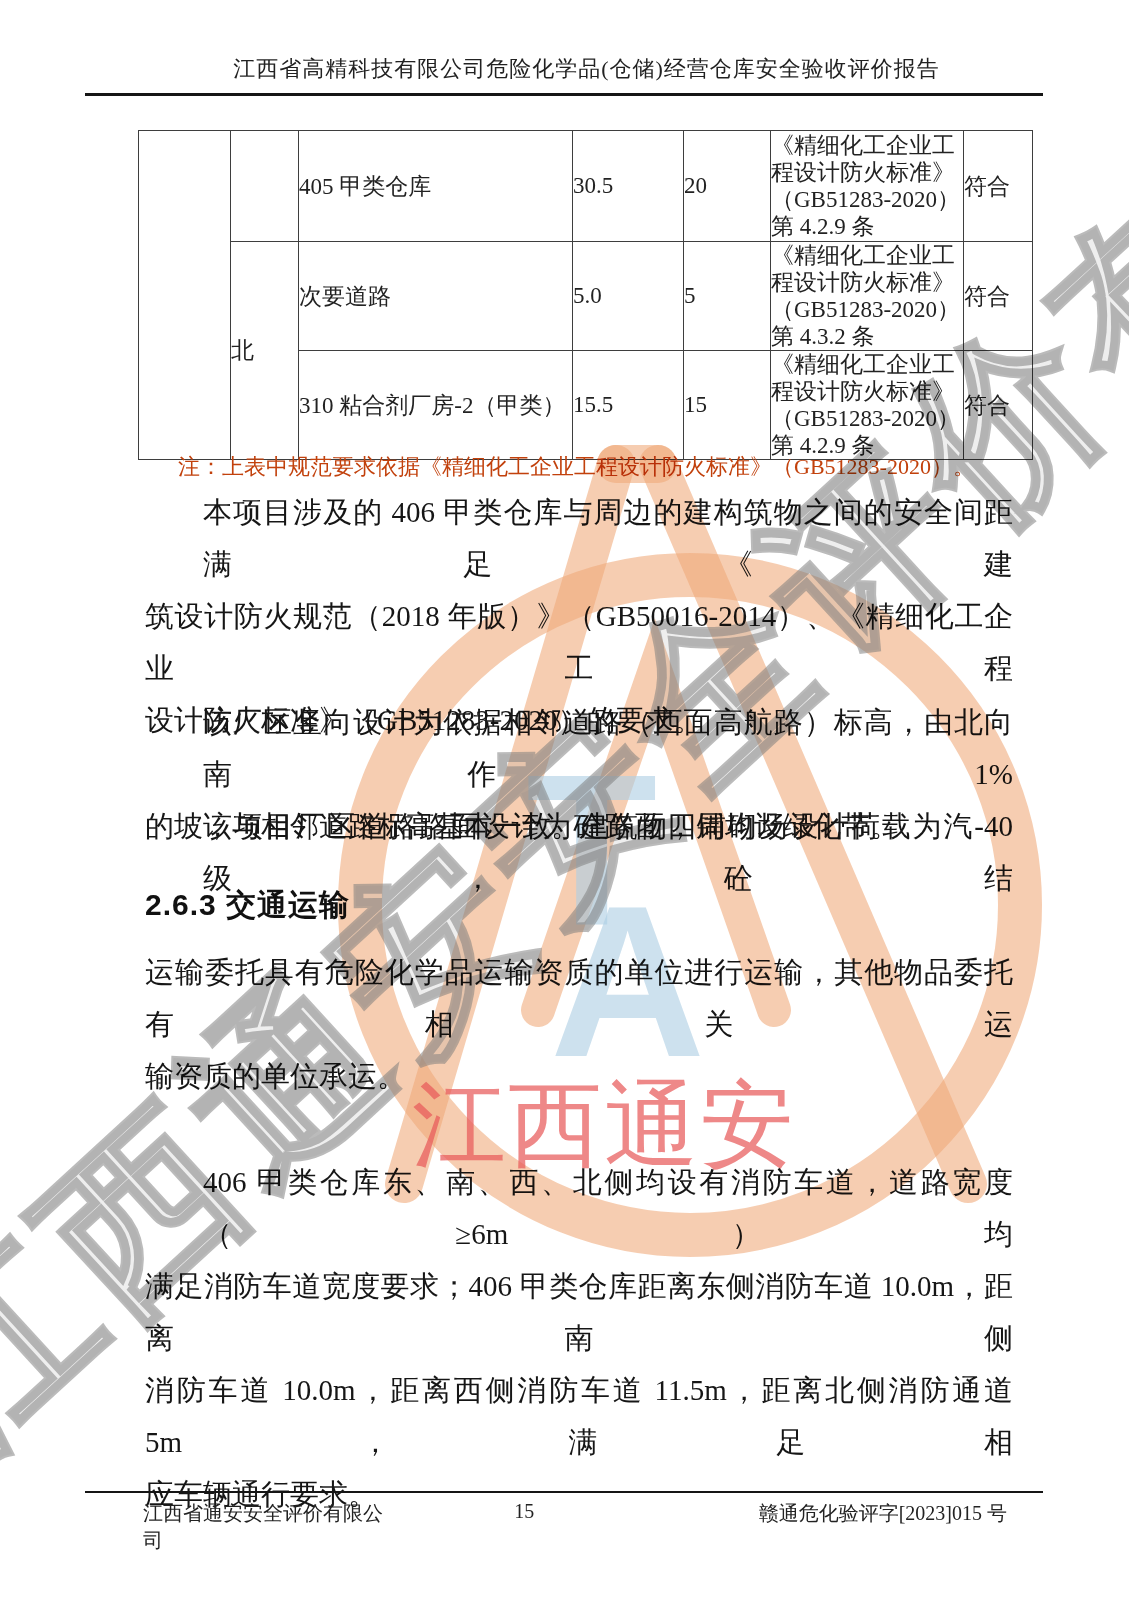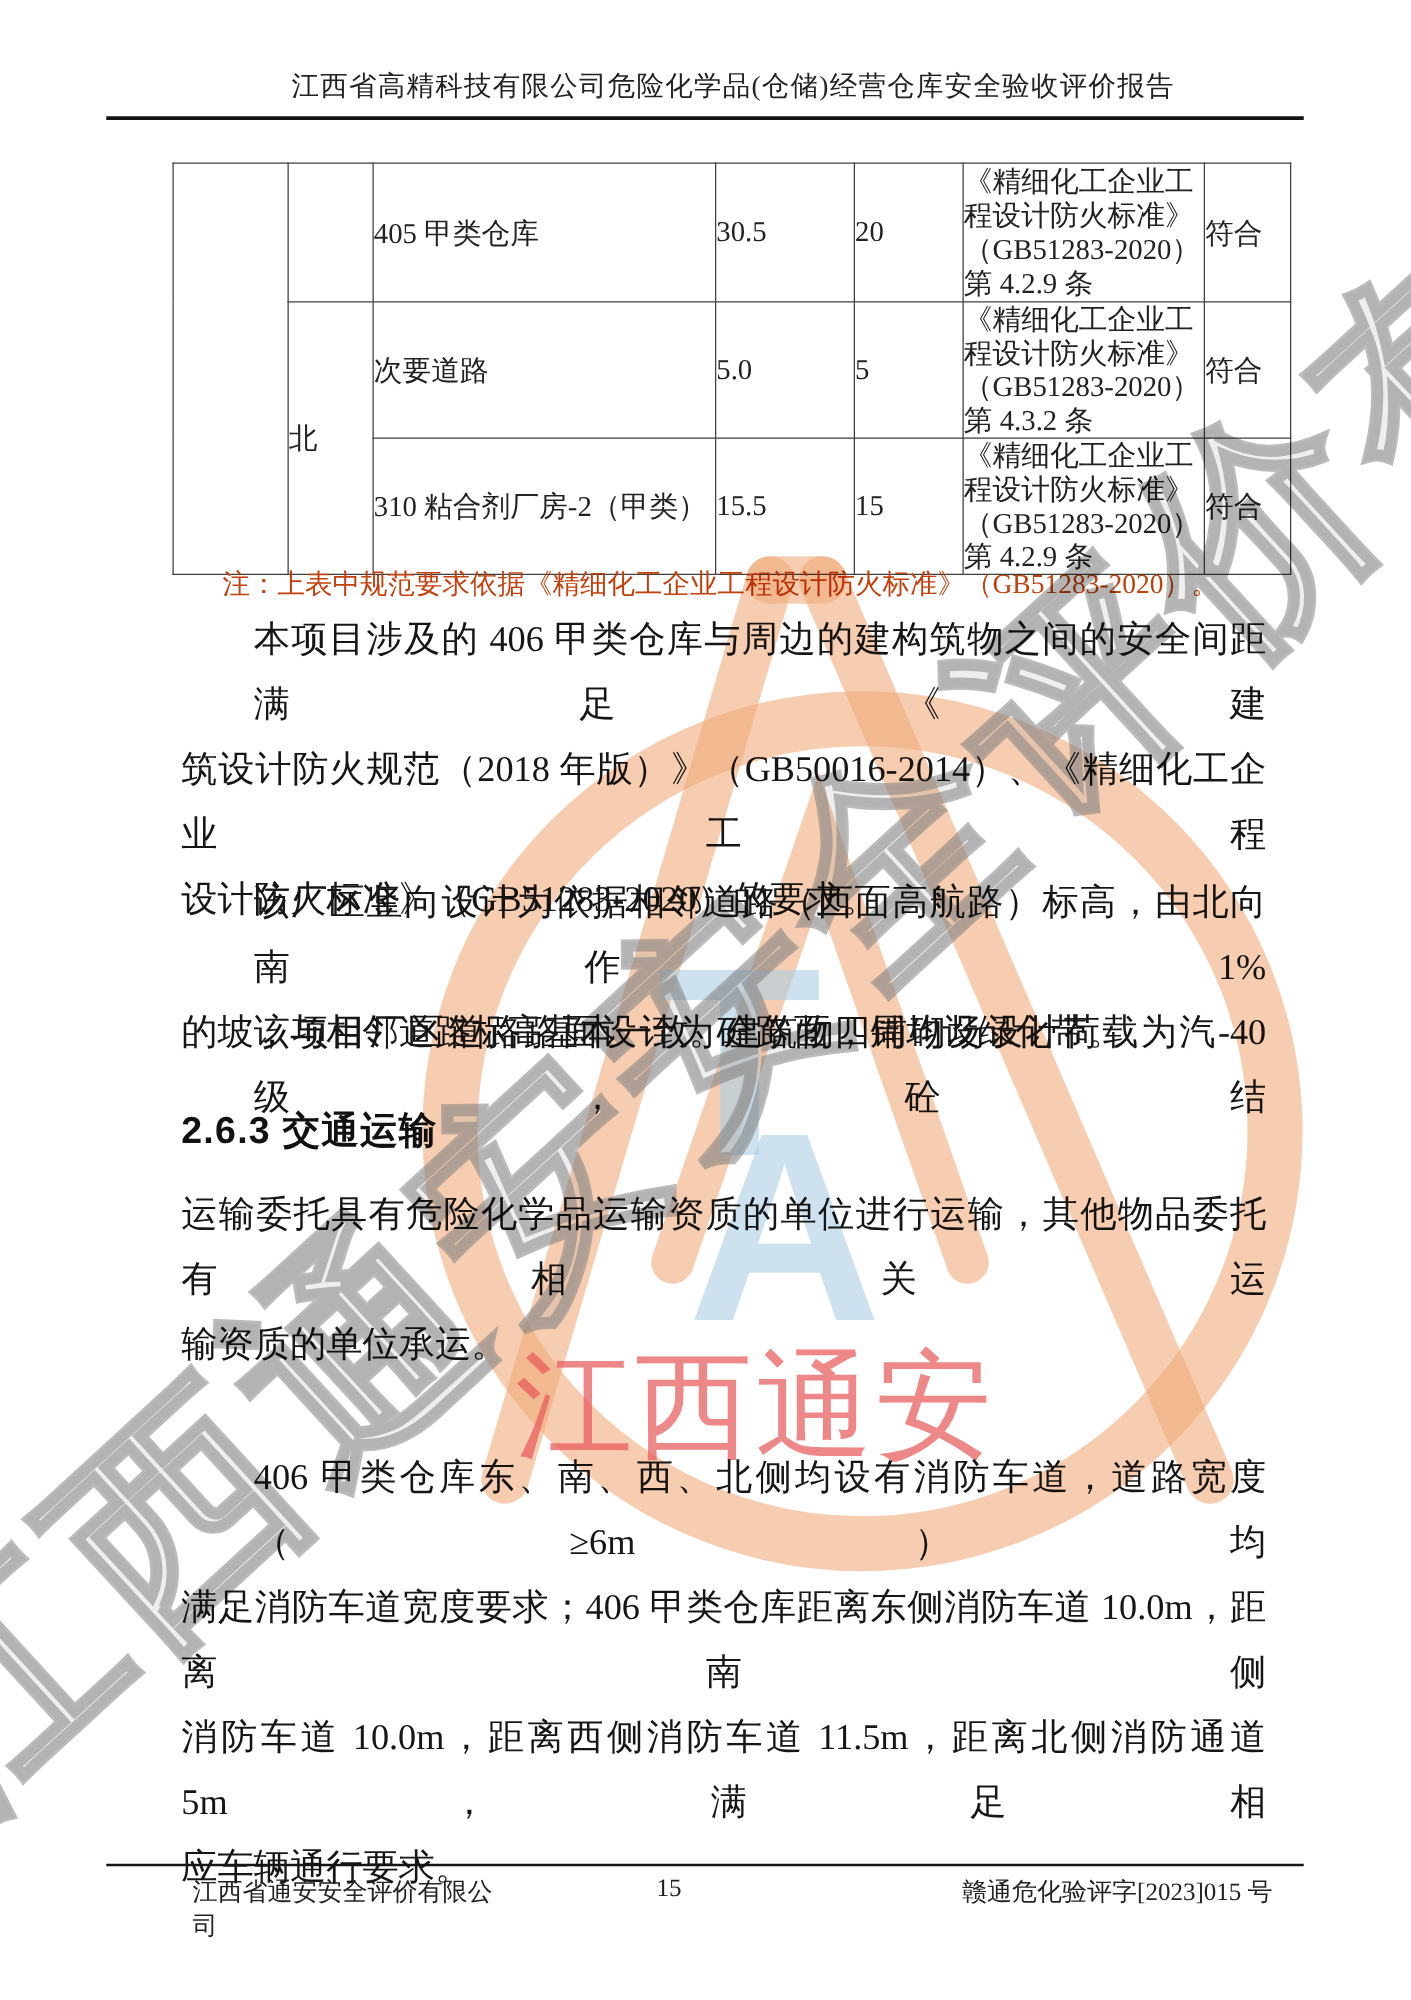--- a/index.html
+++ b/index.html
@@ -27,21 +27,21 @@
   
   .para{position:absolute;left:145px;width:868px;font-size:29px;line-height:52px;color:#161616;}
   .ln{white-space:nowrap;}
   .ln.fill{white-space:normal;text-align:justify;text-align-last:justify;}
   .ln.ind{padding-left:58px;}
   .heading{position:absolute;left:145px;width:868px;font-size:30px;line-height:52px;
     font-weight:bold;font-family:"Liberation Sans", sans-serif;color:#111;letter-spacing:1px;}
 
   
   .ftr-rule{position:absolute;top:1491px;left:85px;width:958px;height:2px;background:#151515;}
-  .ftr{position:absolute;top:1500px;left:154px;width:864px;display:flex;font-size:20px;color:#222;}
+  .ftr{position:absolute;top:1500px;left:143px;width:864px;display:flex;font-size:20px;color:#222;}
   .ftr .fl{flex:1;text-align:left;}
   .ftr .fc{flex:1;text-align:center;}
   .ftr .fr{flex:1.4;text-align:right;}
 
   
   .wm{position:absolute;inset:0;z-index:3;mix-blend-mode:multiply;pointer-events:none;}
   .wm-logo{position:absolute;left:0;top:0;}
   .wm-ta{position:absolute;font-family:"Liberation Sans", sans-serif;font-weight:bold;
     line-height:1;color:var(--wm-blue, #aecfe4);opacity:.62;}
   .wm-ta.t{left:526px;top:742px;font-size:215px;}

